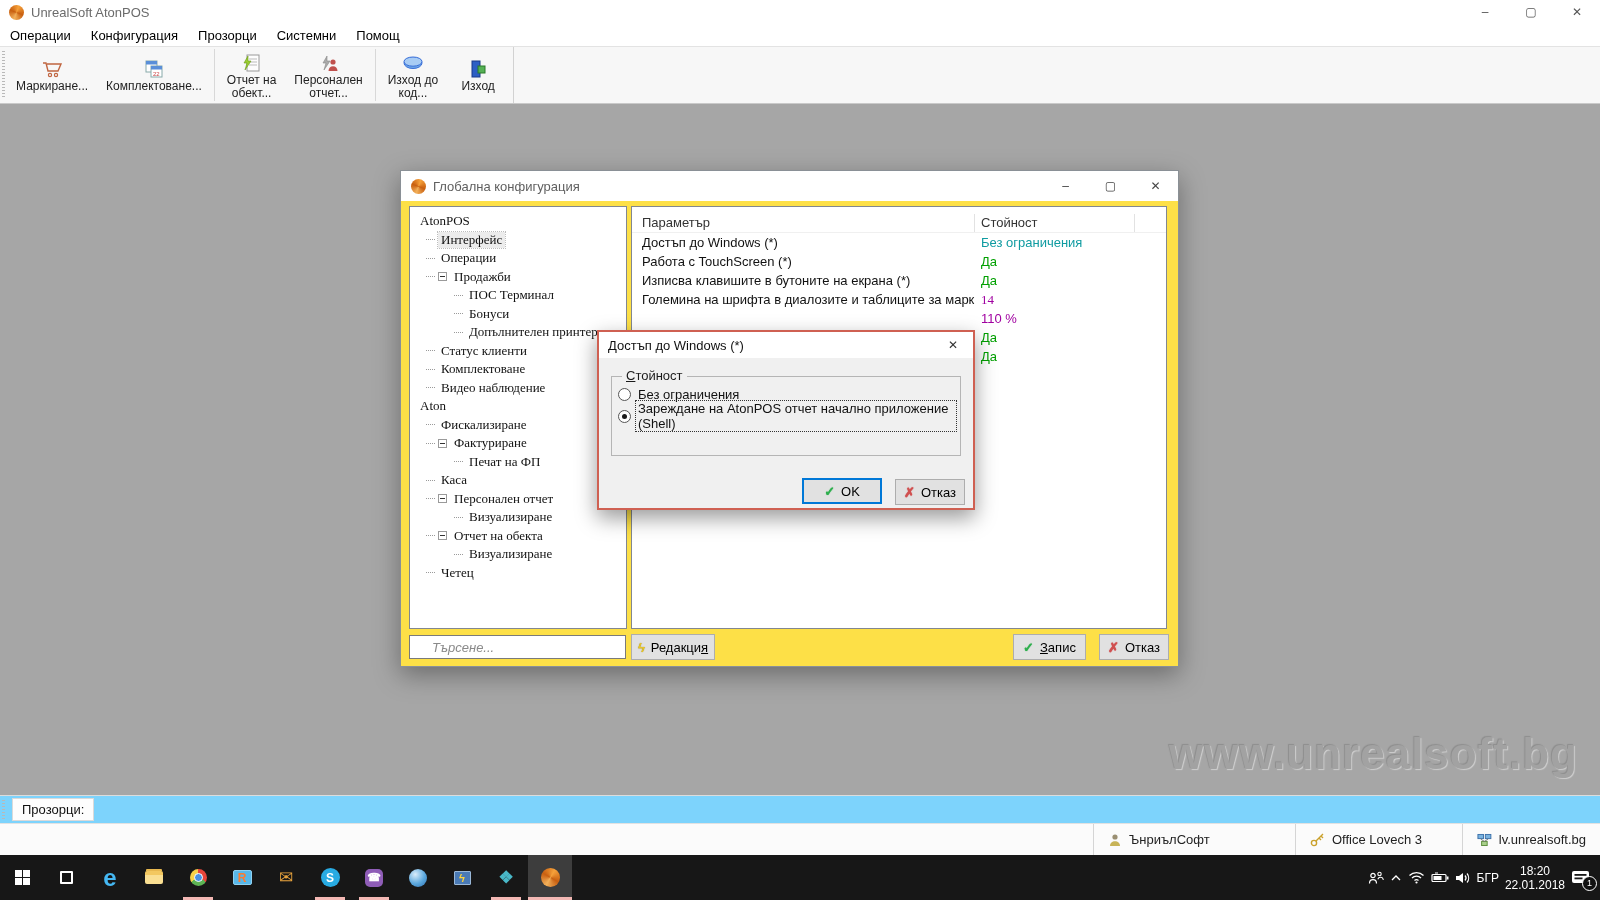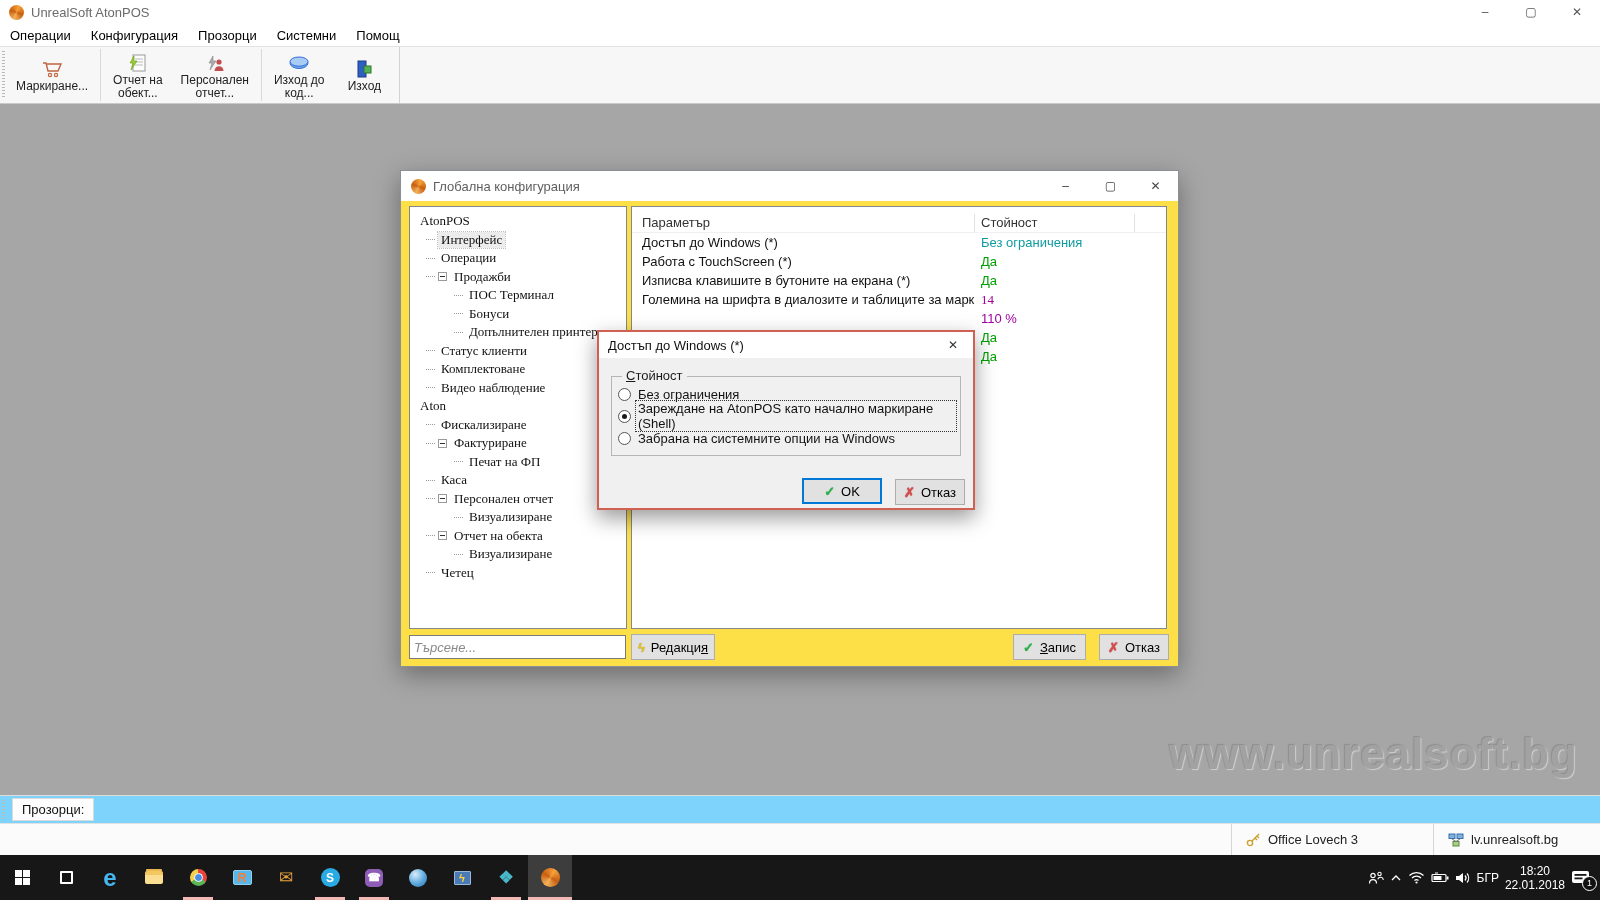--- a/index.html
+++ b/index.html
@@ -53,21 +53,21 @@
   .tlabel { padding:0 3px; }
 
   .tablepanel { left:230px; top:35px; width:536px; height:423px; }
   .thead { display:flex; height:26px; align-items:flex-end; border-bottom:1px solid #f0f0f0; color:#333; }
   .th-param { width:343px; padding-left:10px; border-right:1px solid #e2e2e2; height:18px; line-height:18px; }
   .th-value { width:160px; padding-left:6px; border-right:1px solid #e2e2e2; height:18px; line-height:18px; }
   .trow { display:flex; height:19px; align-items:center; }
   .td-param { width:343px; padding-left:10px; white-space:nowrap; overflow:hidden; }
   .td-value { width:180px; padding-left:6px; white-space:nowrap; }
 
-  .searchbox { position:absolute; left:8px; top:464px; width:217px; height:24px; border:1px solid #7a7a7a; background:#fff; font-size:13px; padding:0 4px; font-family:"Liberation Sans",sans-serif; }
+  .searchbox { position:absolute; left:8px; top:464px; width:217px; height:24px; border:1px solid #7a7a7a; background:#fff; font-size:13px; padding:0 22px; font-family:"Liberation Sans",sans-serif; }
   .searchbox::placeholder { font-style:italic; color:#8a8a8a; }
   .btn { position:absolute; height:26px; background:#e1e1e1; border:1px solid #adadad; display:flex; align-items:center; justify-content:center; gap:6px; font-size:13px; color:#000; }
   .btn .bico { font-weight:bold; font-size:13px; }
   .edit-btn { left:230px; top:463px; width:84px; }
   .save-btn { left:612px; top:463px; width:73px; }
   .dcancel-btn { left:698px; top:463px; width:70px; }
   .ico-check { color:#2faf4e; text-shadow:0 0 1px #2faf4e; }
   .ico-x { color:#d05050; text-shadow:0 0 1px #d05050; }
   .ico-bolt { color:#e8c428; text-shadow:0 0 1px #8a7a00; font-weight:bold; }
 
@@ -161,20 +161,32 @@
     <div class="tbtn">
       <div class="ticon">
         <svg width="24" height="20" viewBox="0 0 24 20">
             <path d="M3 4h3l2 8h10l3-7H7" fill="none" stroke="#c06540" stroke-width="1.4"></path>
             <circle cx="10" cy="16" r="1.6" fill="none" stroke="#c06540" stroke-width="1.2"></circle>
             <circle cx="16" cy="16" r="1.6" fill="none" stroke="#c06540" stroke-width="1.2"></circle>
           </svg>
       </div>
       <div class="lab">Маркиране...</div>
     </div>
+    <div class="tbtn">
+      <div class="ticon">
+        <svg width="22" height="20" viewBox="0 0 22 20">
+            <rect x="3" y="2" width="11" height="11" fill="#fff" stroke="#8aa"></rect>
+            <rect x="3" y="2" width="11" height="3.5" fill="#5a8fd8"></rect>
+            <rect x="8" y="7" width="11" height="11" fill="#fff" stroke="#8aa"></rect>
+            <rect x="8" y="7" width="11" height="3.5" fill="#5a8fd8"></rect>
+            <text x="10" y="16.5" font-size="6" fill="#c44">22</text>
+          </svg>
+      </div>
+      <div class="lab">Комплектоване...</div>
+    </div>
     <div class="tb-sep"></div>
     <div class="tbtn">
       <div class="ticon">
         <svg width="22" height="20" viewBox="0 0 22 20">
             <rect x="6" y="2" width="12" height="16" fill="#fdfdfd" stroke="#999"></rect>
             <line x1="8" y1="6" x2="16" y2="6" stroke="#bbb"></line>
             <line x1="8" y1="9" x2="16" y2="9" stroke="#bbb"></line>
             <line x1="8" y1="12" x2="16" y2="12" stroke="#bbb"></line>
             <path d="M7 3 L3 10 L6 10 L4 17 L10 8 L7 8 Z" fill="#9acd32" stroke="#6a9a10" stroke-width="0.6"></path>
           </svg>
@@ -394,45 +406,48 @@
     <div class="groupbox">
       <div class="grouplabel"><u>С</u>тойност</div>
       <div class="radios">
 
       <div class="radio-row">
           <span class="rcirc"></span>
           <span class="rlabel">Без ограничения</span>
         </div>
           <div class="radio-row checked focus">
           <span class="rcirc"></span>
-          <span class="rlabel">Зареждане на AtonPOS като начално маркиране (Shell)</span>
-        </div>
-          <div class="radio-row">
-          <span class="rcirc"></span>
-          <span class="rlabel">Забрана на системните опции на Windows</span>
+          <span class="rlabel">Зареждане на AtonPOS отчет начално приложение (Shell)</span>
         </div>
         </div>
     </div>
     <div class="btn ok-btn">
       <span class="bico ico-check">✓</span>
       <span>OK</span>
     </div>
     <div class="btn mcancel-btn">
       <span class="bico ico-x">✗</span>
       <span>Отказ</span>
     </div>
   </div>
 
   <div class="windowsbar">
     <div class="grip"></div>
     <div class="wlabel">Прозорци:</div>
   </div>
 
   <div class="statusstrip">
     <div class="spanels">
+      <div class="spanel">
+        <svg width="14" height="14" viewBox="0 0 14 14">
+            <circle cx="7" cy="4" r="2.6" fill="#9a8f72"></circle>
+            <path d="M2 13c0-3 2.2-4.8 5-4.8s5 1.8 5 4.8" fill="#c8b458"></path>
+          </svg>
+        <span>ЪнриълСофт</span>
+      </div>
       <div class="spanel">
         <svg width="15" height="14" viewBox="0 0 15 14">
             <circle cx="4" cy="10" r="2.6" fill="none" stroke="#caa12c" stroke-width="1.4"></circle>
             <path d="M6 8 L13 1 M11 3 L13 5 M9 5 L11 7" stroke="#caa12c" stroke-width="1.4" fill="none"></path>
           </svg>
         <span>Office Lovech 3</span>
       </div>
       <div class="spanel">
         <svg width="16" height="14" viewBox="0 0 16 14">
             <rect x="1" y="1" width="6" height="4.5" fill="#7ab3e0" stroke="#3a6fa8"></rect>

